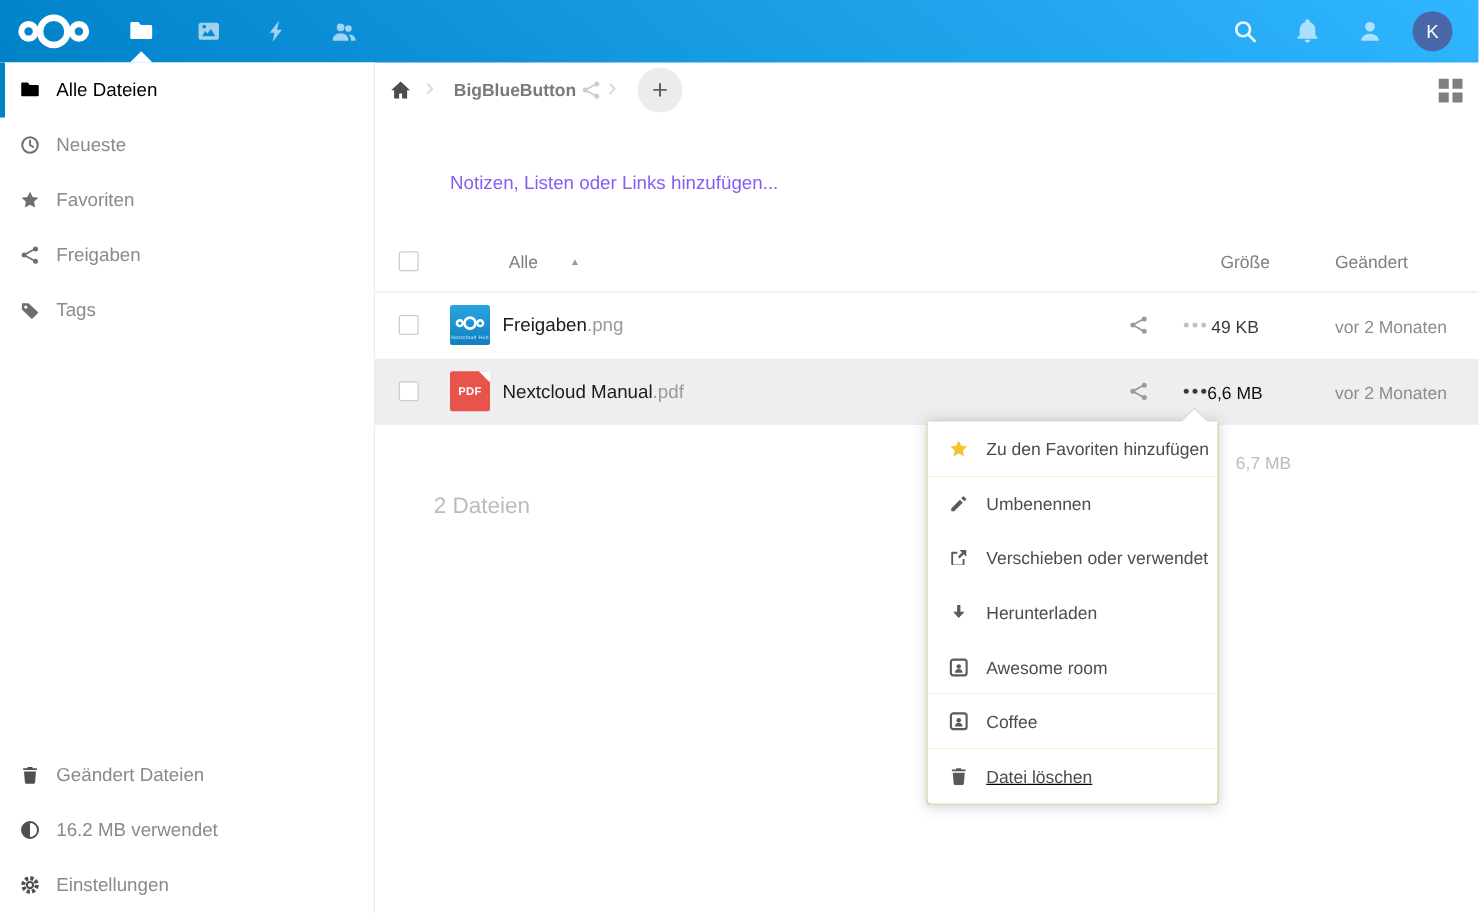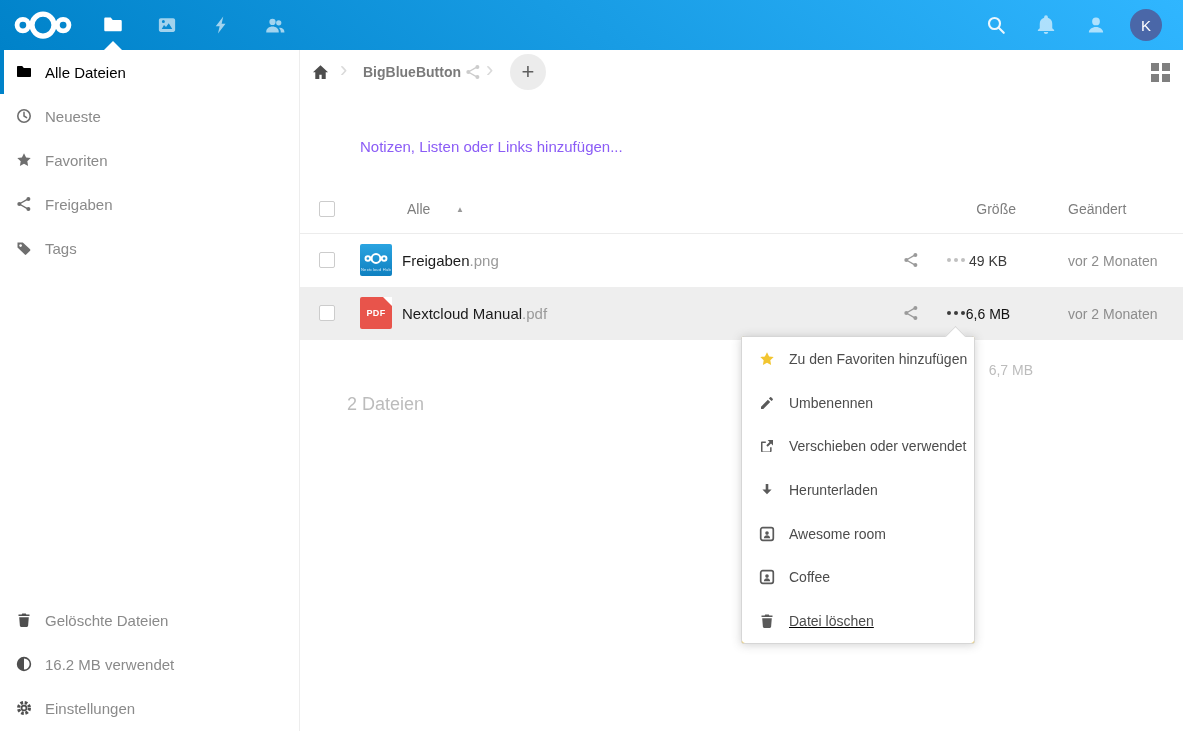--- a/index.html
+++ b/index.html
@@ -196,21 +196,21 @@
       <span class="nlabel">Tags</span>
     </div>
 
     <div class="sidebar-footer">
       <div class="nav-item">
         <span class="nicon">
             <svg viewBox="0 0 16 16">
               <path d="M6.2 1.5h3.6l.5 1h3.2V4H2.5V2.5h3.2zM3.2 5.2h9.6l-.7 8.6c-.1.7-.6 1.2-1.3 1.2H5.2c-.7 0-1.2-.5-1.3-1.2z"></path>
             </svg>
           </span>
-        <span class="nlabel">Gelöschte Dateien</span>
+        <span class="nlabel">Geändert Dateien</span>
       </div>
       <div class="nav-item">
         <span class="nicon">
             <svg viewBox="0 0 16 16">
               <circle cx="8" cy="8" r="6.4" fill="none" stroke="#4f4f4f" stroke-width="1.6"></circle>
               <path d="M8 1.6A6.4 6.4 0 008 14.4z"></path>
             </svg>
           </span>
         <span class="nlabel">16.2 MB verwendet</span>
       </div>

